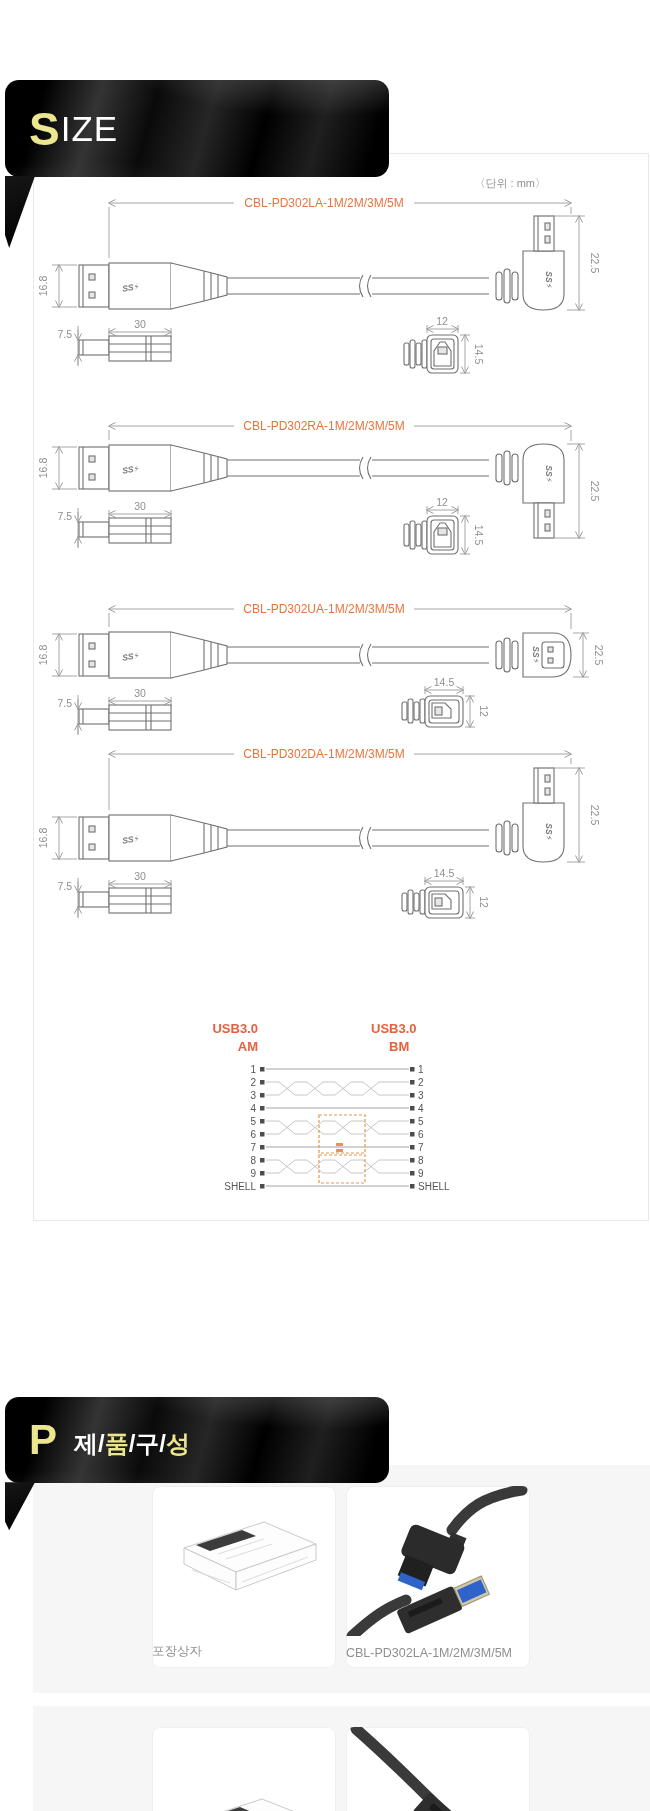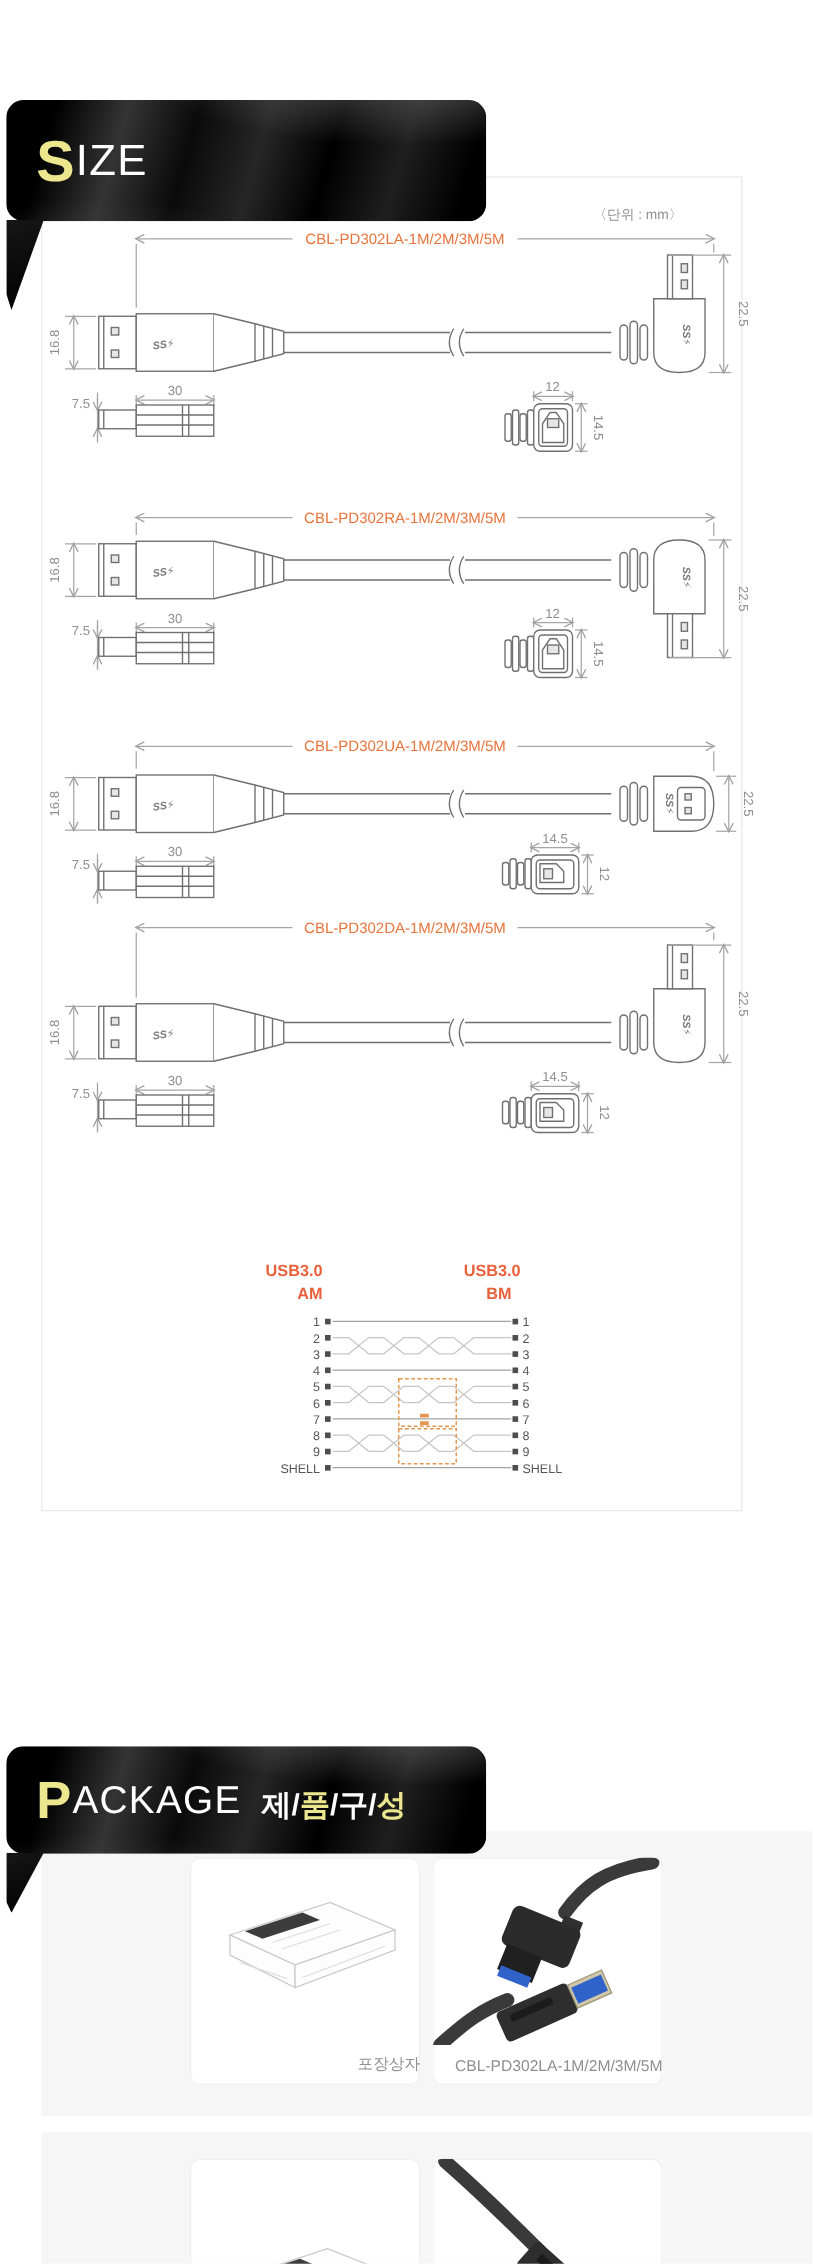--- a/index.html
+++ b/index.html
@@ -26,40 +26,40 @@
   #package-banner::after{height:48px;}
   .t-lead{color:#ece78f;font-weight:bold;font-size:46px;letter-spacing:1px;}
   .t-rest{color:#ffffff;font-weight:normal;font-size:35px;letter-spacing:1px;}
   #package-banner .t-lead{font-size:42px;}
   #package-banner .t-rest{font-size:31px;}
   .t-sub{margin-left:16px;font-weight:bold;font-size:21px;padding-top:8px;white-space:nowrap;}
   #package-banner .t-sub{font-size:24px;}
   .t-sub .w{color:#ffffff;} .t-sub .y{color:#ece78f;}
   
   #panel{
-    position:absolute;left:33px;top:141px;width:561px;height:1068px;
+    position:absolute;left:33px;top:153px;width:616px;height:1068px;
     background:#fff;border:1px solid #e9e9e9;box-sizing:border-box;z-index:2;
   }
   #panel svg{display:block;}
   
   .dimtx{font-size:10.5px;fill:#8f8f8f;}
   .unit{font-size:11px;fill:#8f8f8f;}
   .model{font-size:12px;fill:#e8743c;}
   .ss{font-size:8.5px;font-style:italic;font-weight:bold;fill:#7a7a7a;}
   .ph{font-size:13px;font-weight:bold;fill:#e8603c;}
   .pl{font-size:10px;fill:#555;}
   
   .gray-block{position:absolute;left:33px;width:617px;background:#f6f6f7;z-index:1;}
   #pk-block-1{top:1465px;height:228px;}
   #pk-block-2{top:1706px;height:170px;}
   .card{position:absolute;top:21px;width:184px;height:182px;background:#fff;border-radius:8px;
         box-shadow:0 0 0 1px #efefef inset;overflow:hidden;}
   .card.c-left{left:119px;} .card.c-right{left:313px;}
   .card .caption{
-    position:absolute;left:0;right:0;bottom:8px;text-align:right;
+    position:absolute;left:0;right:0;bottom:8px;text-align:left;
     font-size:12.5px;color:#8f8f8f;white-space:nowrap;
   }
   .card svg{position:absolute;left:0;top:0;}
 </style>
 </head>
 <body>
 
 <div class="banner" id="size-banner">
   <span class="t-lead">S</span>
     <span class="t-rest">IZE</span>
@@ -359,21 +359,20 @@
           <text class="pl" x="384" y="1023">9</text>
       <text class="pl" x="222" y="1036" text-anchor="end">SHELL</text>
           <text class="pl" x="384" y="1036">SHELL</text>
     </g>
   </g>
 </svg>
 </div>
 
 <div class="banner" id="package-banner">
   <span class="t-lead">P</span>
-    <span class="t-rest">ACKAGE</span>
   <span class="t-sub"><span class="w">제</span><span class="w">/</span><span class="y">품</span><span class="w">/</span><span class="w">구</span><span class="w">/</span><span class="y">성</span></span>
 </div>
 
 <div class="gray-block" id="pk-block-1">
   <div class="card c-left">
     <svg width="184" height="150" viewBox="0 0 184 150">
       <g stroke="#c9c9c9" stroke-width="1" fill="#fdfdfd">
         <polygon points="32,62 112,36 164,58 84,86"></polygon>
         <polygon points="32,62 32,78 84,104 84,86"></polygon>
         <polygon points="84,86 84,104 164,74 164,58"></polygon>

